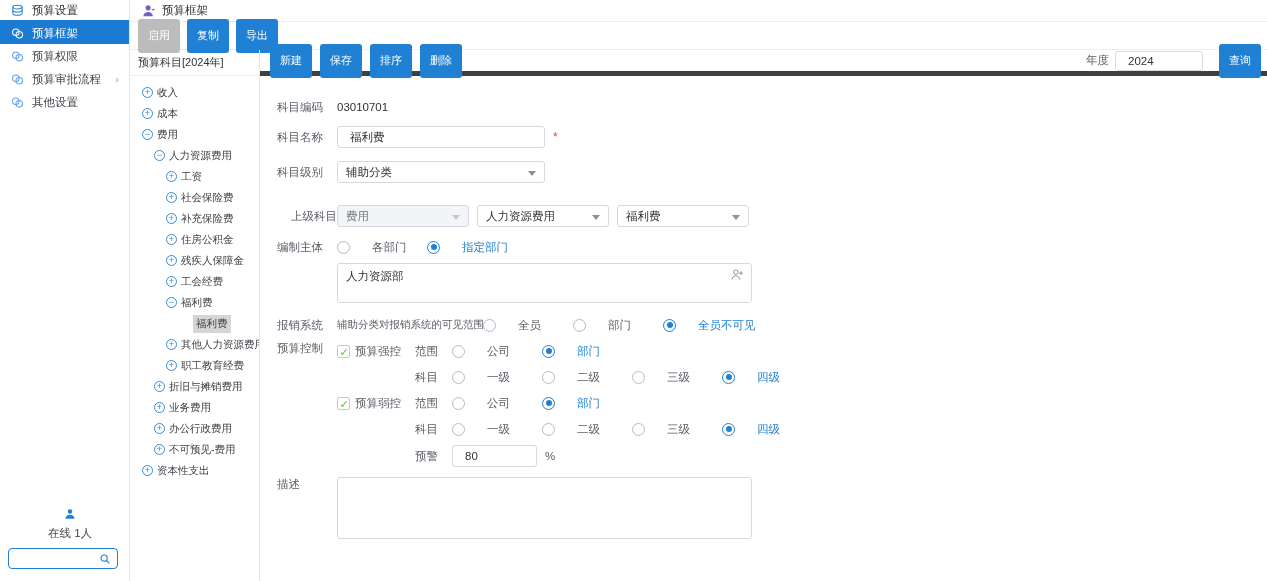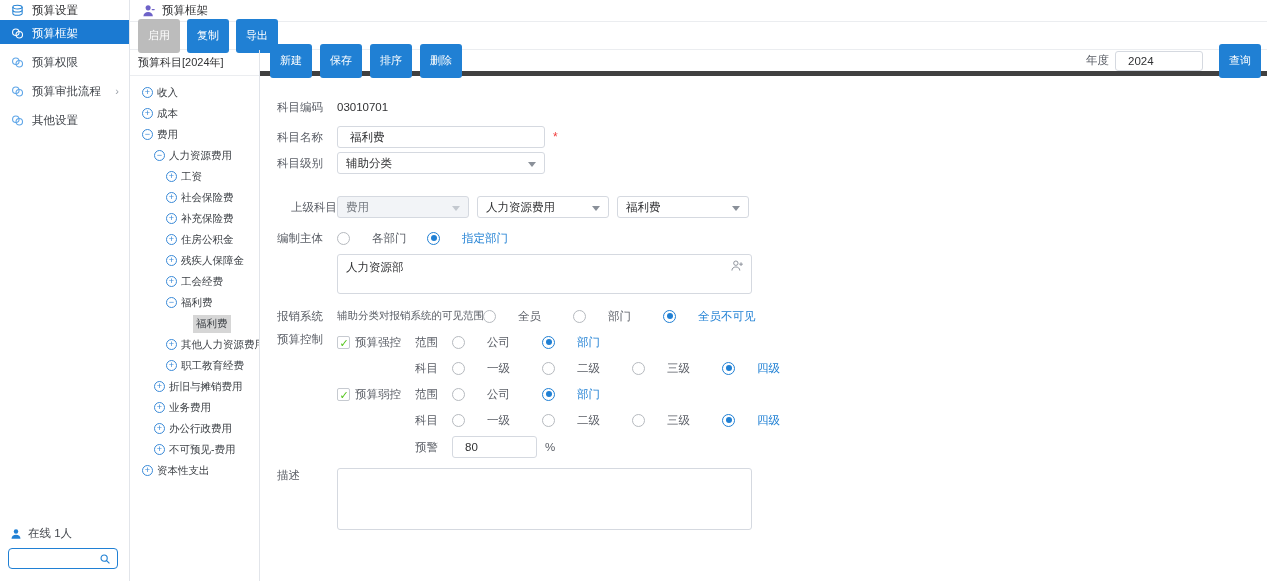--- a/index.html
+++ b/index.html
@@ -9,26 +9,26 @@
     background:#ffffff;
     font-family:"Liberation Sans","DejaVu Sans",sans-serif;
     font-size:11.5px; color:#303133;
   }
   
   .sidebar { position:absolute; left:0; top:0; width:130px; height:581px;
     border-right:1px solid #e2e5ea; background:#fff; }
   .side-header { height:22px; display:flex; align-items:center; gap:8px;
     padding-left:11px; border-bottom:2px solid #1b7ad2; color:#303133; }
   .side-item { height:22px; display:flex; align-items:center; gap:8px;
-    padding-left:11px; margin-top:7px; color:#43474d; cursor:pointer; position:relative; }
+    padding-left:11px; margin-top:1px; color:#43474d; cursor:pointer; position:relative; }
   .side-item:first-child { margin-top:0; }
   .side-item.selected { background:#1b7ad2; color:#ffffff; }
   .side-item .chev { position:absolute; right:10px; color:#9aa0a8; font-size:11px; }
   .side-bottom { position:absolute; left:0; bottom:12px; width:130px; }
-  .online-row { display:flex; align-items:center; gap:6px; padding-left:10px; color:#43474d; }
+  .online-row { display:flex; align-items:center; gap:6px; padding-left:10px; color:#43474d;flex-direction:column; }
   .side-search { margin:7px 8px 0 8px; width:110px; height:21px; border:1px solid #2080d4;
     border-radius:4px; display:flex; align-items:center; background:#fff; }
   .side-search input { flex:1; min-width:0; border:none; outline:none; height:17px;
     padding:0 4px 0 8px; font-family:inherit; font-size:11px; background:transparent; }
   .side-search .mag { margin-right:6px; display:flex; }
   
   .titlebar { position:absolute; left:130px; top:0; width:1137px; height:22px;
     border-bottom:1px solid #ebedf0; display:flex; align-items:center; gap:6px; padding-left:12px; }
   .toolbar2 { position:absolute; left:130px; top:22px; width:1137px; height:28px;
     border-bottom:1px solid #ebedf0; display:flex; align-items:center; gap:7px; padding-left:8px; }
@@ -56,21 +56,21 @@
   .year-label { color:#5a5e66; margin-right:-2px; }
   .tinput { height:22px; border:1px solid #d5d9e0; border-radius:3px; padding:0 12px;
     font-size:11.5px; font-family:inherit; color:#303133; outline:none; }
   .year-input { width:88px; height:20px; margin-right:8px; }
   
   .form { padding-top:20px; }
   .frow { display:flex; align-items:center; margin-left:17px; }
   .flabel { width:60px; flex-shrink:0; color:#5a5e66; }
   .row-code { height:22px; }
   .row-name { margin-top:8px; height:22px; }
-  .row-level { margin-top:4px; height:22px; }
+  .row-level { margin-top:13px; height:22px; }
   .row-parent { margin-top:22px; height:22px;text-align:right; }
   .row-owner { margin-top:10px; height:20px; }
   .row-dept { margin-top:6px; height:40px; }
   .row-reimburse { margin-top:12px; height:20px; }
   .control-block { margin-top:6px; align-items:flex-start; }
   .row-desc { margin-top:10px; align-items:flex-start; }
   .code-value { color:#303133; }
   .name-input { width:208px; }
   .req-star { color:#f03c3c; margin-left:8px; font-size:12px; }
   .sel-box { height:22px; border:1px solid #d5d9e0; border-radius:3px; background:#fff;

